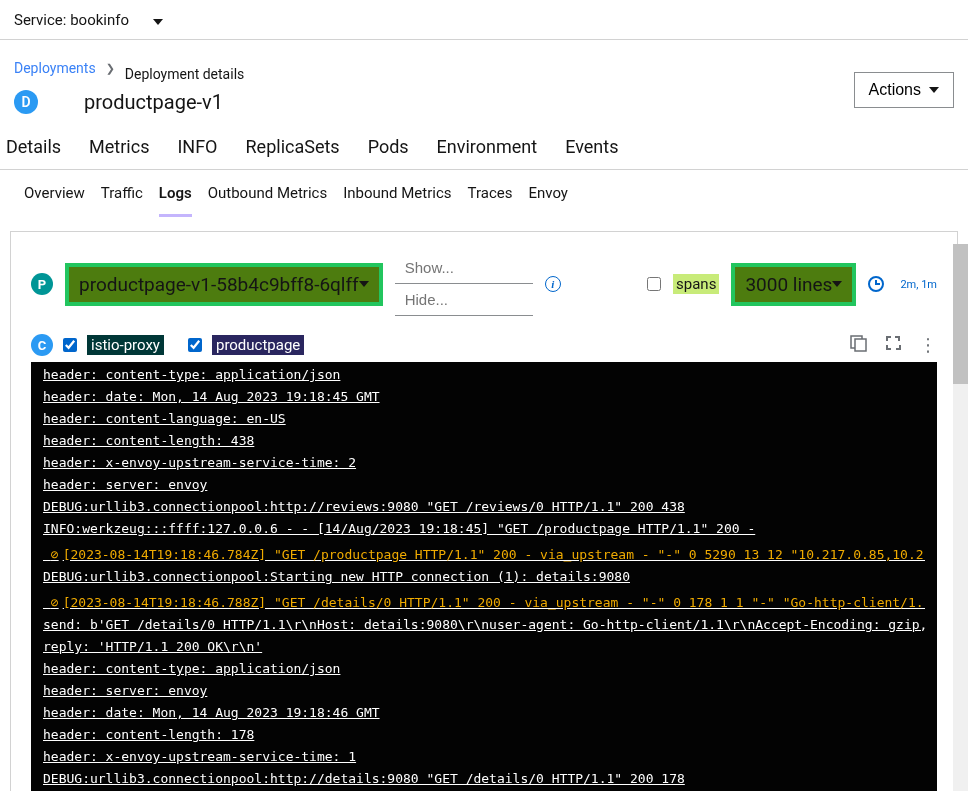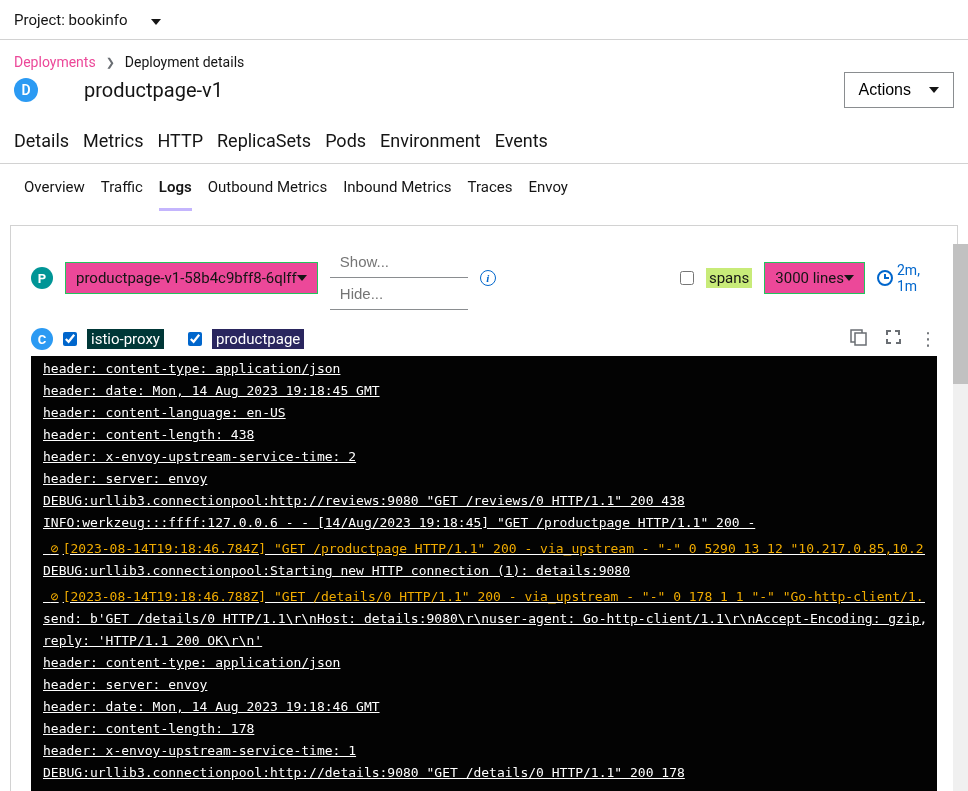--- a/index.html
+++ b/index.html
@@ -4,58 +4,58 @@
 <style>
 * { box-sizing: border-box; margin: 0; padding: 0; }
 body { font-family: -apple-system, BlinkMacSystemFont, "Segoe UI", Roboto, sans-serif; color: #151515; background: #fff; }
 
 .topbar { display: flex; align-items: center; padding: 8px 14px; border-bottom: 1px solid #d2d2d2; height: 40px; }
 .topbar-label { font-size: 15px; }
 .topbar-caret { margin-left: 24px; }
 
 .header { padding: 14px 14px 10px 14px; display: flex; justify-content: space-between; align-items: flex-start; }
 .breadcrumb { display: flex; align-items: center; gap: 10px; font-size: 14px; margin-bottom: 8px; }
-.breadcrumb-link { color: #ec4899; text-decoration: none; }
+.breadcrumb-link { color: #3b82f6; text-decoration: none; }
 .breadcrumb-sep { color: #6a6e73; font-size: 11px; }
-.breadcrumb-current { color: #151515; }
+.breadcrumb-current { color: #151515; margin-top: 12px; }
 
 .title-row { display: flex; align-items: center; gap: 8px; }
 .title-badge { width: 24px; height: 24px; border-radius: 50%; background: #2b9af3; color: #fff; display: flex; align-items: center; justify-content: center; font-weight: 600; font-size: 14px; }
 .title-text { font-size: 20px; font-weight: 400; margin-left: 38px; }
 
-.actions-btn { border: 1px solid #8a8d90; background: #fff; padding: 8px 14px; font-size: 16px; display: flex; align-items: center; gap: 18px; cursor: pointer; margin-top: 18px; }
+.actions-btn { border: 1px solid #8a8d90; background: #fff; padding: 8px 14px; font-size: 16px; display: flex; align-items: center; gap: 8px; cursor: pointer; margin-top: 18px; }
 .caret-down { width: 0; height: 0; border-left: 5px solid transparent; border-right: 5px solid transparent; border-top: 6px solid #151515; display: inline-block; }
 
-.tabs-main { display: flex; gap: 14px; padding: 0 14px; border-bottom: 1px solid #d2d2d2; font-size: 18px; }
+.tabs-main { display: flex; gap: 28px; padding: 0 6px; border-bottom: 1px solid #d2d2d2; font-size: 18px; }
 .tab-main { padding: 12px 0; cursor: pointer; color: #151515; }
 .tab-main.active { color: #0066cc; border-bottom: 3px solid #0066cc; margin-bottom: -1px; }
 
 .tabs-sub { display: flex; gap: 16px; padding: 0 24px; font-size: 15px; margin-top: 2px; }
 .tab-sub { padding: 12px 0; cursor: pointer; color: #151515; }
 .tab-sub.active { border-bottom: 3px solid #c4b5fd; font-weight: 600; }
 
 .content { padding: 14px 10px 0 10px; }
 .panel { border: 1px solid #d2d2d2; padding: 20px; position: relative; }
 
 .controls-row { display: flex; align-items: center; gap: 12px; margin-bottom: 18px; }
 .badge-circle { width: 22px; height: 22px; border-radius: 50%; color: #fff; display: inline-flex; align-items: center; justify-content: center; font-weight: 700; font-size: 13px; flex-shrink: 0; }
 .badge-p { background: #009596; }
 .badge-c { background: #2b9af3; }
 
-.select-box { border: 1px solid #22c55e; padding: 6px 10px; display: flex; align-items: center; justify-content: space-between; min-width: 250px; font-size: 15px; cursor: pointer; background: #ec4899; }
+.select-box { border: 4px solid #22c55e; padding: 6px 10px; display: flex; align-items: center; justify-content: space-between; min-width: 250px; font-size: 19px; cursor: pointer; background: #4d7c0f; }
 .select-box.small { min-width: 100px; }
 
 .filter-col { display: flex; flex-direction: column; }
 .filter-input { border: none; border-bottom: 1px solid #8a8d90; padding: 7px 10px; font-size: 15px; width: 138px; outline: none; }
 
 .spacer { flex: 1; }
 
 .spans-label { background: #c8eb79; padding: 1px 3px; font-size: 15px; }
 
-.time-pill { display: flex; align-items: center; gap: 4px; color: #0066cc; font-size: 14px; }
+.time-pill { display: flex; align-items: center; gap: 16px; color: #0066cc; font-size: 11px; }
 .clock-icon { width: 16px; height: 16px; border: 2px solid #0066cc; border-radius: 50%; position: relative; display: inline-block; }
 .clock-icon::before { content: ''; position: absolute; width: 2px; height: 5px; background: #0066cc; top: 2px; left: 5px; }
 .clock-icon::after { content: ''; position: absolute; width: 4px; height: 2px; background: #0066cc; top: 5px; left: 6px; }
 
 .info-icon { width: 16px; height: 16px; border: 1.5px solid #0066cc; border-radius: 50%; color: #0066cc; display: inline-flex; align-items: center; justify-content: center; font-size: 11px; font-weight: bold; font-style: italic; font-family: serif; }
 
 .container-row { display: flex; align-items: center; gap: 10px; margin-bottom: 6px; }
 .chk { width: 14px; height: 14px; accent-color: #0066cc; }
 .container-label { padding: 1px 4px; font-size: 15px; color: #fff; }
 .lbl-istio { background: #003737; }
@@ -71,21 +71,21 @@
 .log-warn { color: #f0ab00; }
 .log-warn-icon { color: #f0ab00; margin-right: 4px; }
 
 .scrollbar-right { position: absolute; right: 0; top: 244px; bottom: 0; width: 15px; background: #f0f0f0; }
 .scrollbar-thumb { width: 100%; height: 140px; background: #c1c1c1; position: absolute; top: 0; }
 </style>
 </head>
 <body>
 
 <div class="topbar">
-  <span class="topbar-label">Project: bookinfo</span>
+  <span class="topbar-label">Service: bookinfo</span>
   <span class="topbar-caret"><span class="caret-down"></span></span>
 </div>
 
 <div class="header">
   <div>
     <div class="breadcrumb">
       <a href="#" class="breadcrumb-link">Deployments</a>
       <span class="breadcrumb-sep">❯</span>
       <span class="breadcrumb-current">Deployment details</span>
     </div>
@@ -96,21 +96,21 @@
   </div>
   <button class="actions-btn">
     <span>Actions</span>
     <span class="caret-down"></span>
   </button>
 </div>
 
 <div class="tabs-main" id="main-tabs">
     <div class="tab-main">Details</div>
     <div class="tab-main">Metrics</div>
-    <div class="tab-main">HTTP</div>
+    <div class="tab-main">INFO</div>
     <div class="tab-main">ReplicaSets</div>
     <div class="tab-main">Pods</div>
     <div class="tab-main">Environment</div>
     <div class="tab-main">Events</div>
   </div>
 <div class="tabs-sub" id="sub-tabs">
     <div class="tab-sub">Overview</div>
     <div class="tab-sub">Traffic</div>
     <div class="tab-sub active">Logs</div>
     <div class="tab-sub">Outbound Metrics</div>

